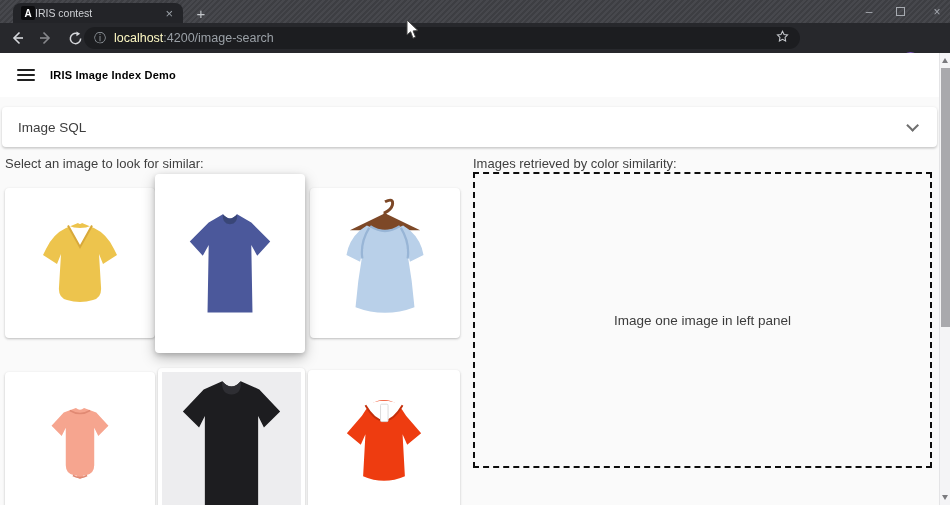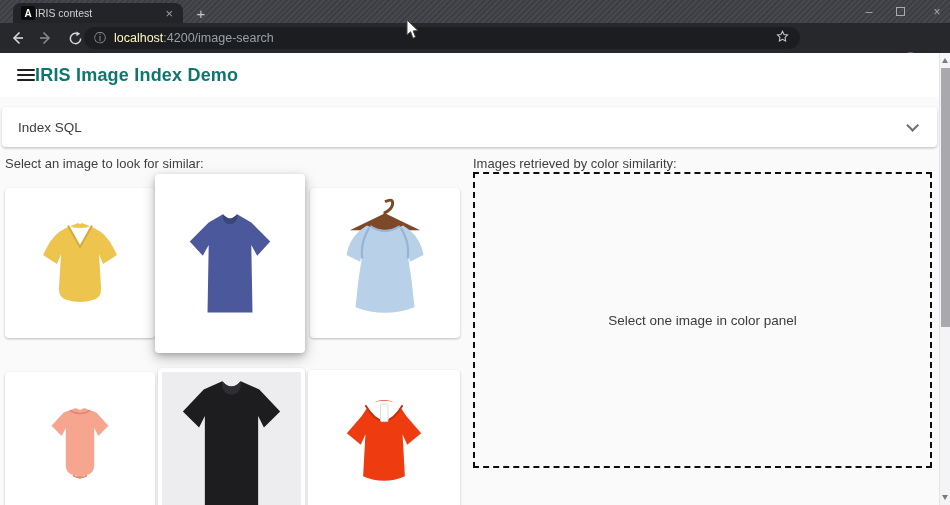--- a/index.html
+++ b/index.html
@@ -48,21 +48,21 @@
   .avatar { width:19px; height:19px; border-radius:50%; background:#7e57c2; color:#fff;
     font-size:10.5px; display:flex; align-items:center; justify-content:center; }
   .kebab { color:#c4c7cb; font-size:13px; letter-spacing:0; line-height:1; }
 
   
   .page { position:absolute; left:0; top:53px; width:950px; height:452px; background:#fafafa; overflow:hidden; }
   .appbar { position:absolute; left:0; top:0; width:939px; height:44px; background:#fff;
     display:flex; align-items:center; }
   .hamburger { width:18px; margin-left:17px; display:flex; flex-direction:column; gap:3px; }
   .hamburger span { display:block; height:2px; background:#202020; border-radius:1px; }
-  .app-title { font-size:18px; font-weight:bold; color:#0f766e; letter-spacing:.2px; }
+  .app-title { margin-left:15px; font-size:11px; font-weight:bold; color:#000000; letter-spacing:.2px; }
 
   .sql-panel { position:absolute; left:2px; top:54px; width:935px; height:40px; background:#fff;
     border-radius:4px; box-shadow:0 1px 3px rgba(0,0,0,.18), 0 2px 2px rgba(0,0,0,.06);
     display:flex; align-items:center; }
   .sql-label { margin-left:16px; font-size:13.5px; color:#3d3d3d; }
   .chevron { margin-left:auto; margin-right:22px; width:9px; height:9px;
     border-right:2px solid #6f6f6f; border-bottom:2px solid #6f6f6f;
     transform:rotate(45deg) translateY(-3px); }
 
   .section-label { position:absolute; font-size:13px; color:#3f3f3f; }
@@ -165,21 +165,21 @@
   <div class="appbar">
     <div class="hamburger">
         <span></span>
         <span></span>
         <span></span>
       </div>
     <div class="app-title">IRIS Image Index Demo</div>
   </div>
 
   <div class="sql-panel">
-    <div class="sql-label">Index SQL</div>
+    <div class="sql-label">Image SQL</div>
     <div class="chevron"></div>
   </div>
 
   <div class="section-label label-right">Images retrieved by color similarity:</div>
   <div class="section-label label-left">Select an image to look for similar:</div>
 
   <div class="card c1">
     <svg width="120" height="120" viewBox="0 0 120 120">
       <path d="M46 25 L58 20 Q60 22 62 20 L74 25 Q87 31 94 46 L97 52 L83 61 L79 51 L81 84 Q82 95 73 97 Q60 101 47 97 Q38 95 39 84 L41 51 L37 61 L23 52 L26 46 Q33 31 46 25 Z" fill="#edc44d"></path>
       <path d="M48 22.5 L60 44 L72 22.5 Q60 27.5 48 22.5 Z" fill="#fff"></path>
@@ -224,21 +224,21 @@
   <div class="card c6">
     <svg width="140" height="130" viewBox="0 0 120 112">
       <path d="M41 36 Q47 25 55 23 Q60 22 65 23 Q73 25 79 36 L92 51 L80 61 L76 52 L78 88 Q60 96 42 88 L44 52 L40 61 L28 51 Z" fill="#ee3c10"></path>
       <path d="M44 27 Q60 54 76 27 Q60 19 44 27 Z" fill="#fff"></path>
       <path d="M44 27 Q60 54 76 27" fill="none" stroke-width="1.6" stroke="#c52f0a"></path>
       <rect x="57" y="26" width="6.5" height="15" rx="1" fill="#fff" stroke="#d9d9d9" stroke-width="0.8"></rect>
     </svg>
   </div>
 
   <div class="result-box">
-    <div class="empty-msg">Select one image in color panel</div>
+    <div class="empty-msg">Image one image in left panel</div>
   </div>
 
 </div>
 
 <div class="scrollbar">
   <div class="sb-up"></div>
   <div class="sb-thumb"></div>
   <div class="sb-down"></div>
 </div>
 

